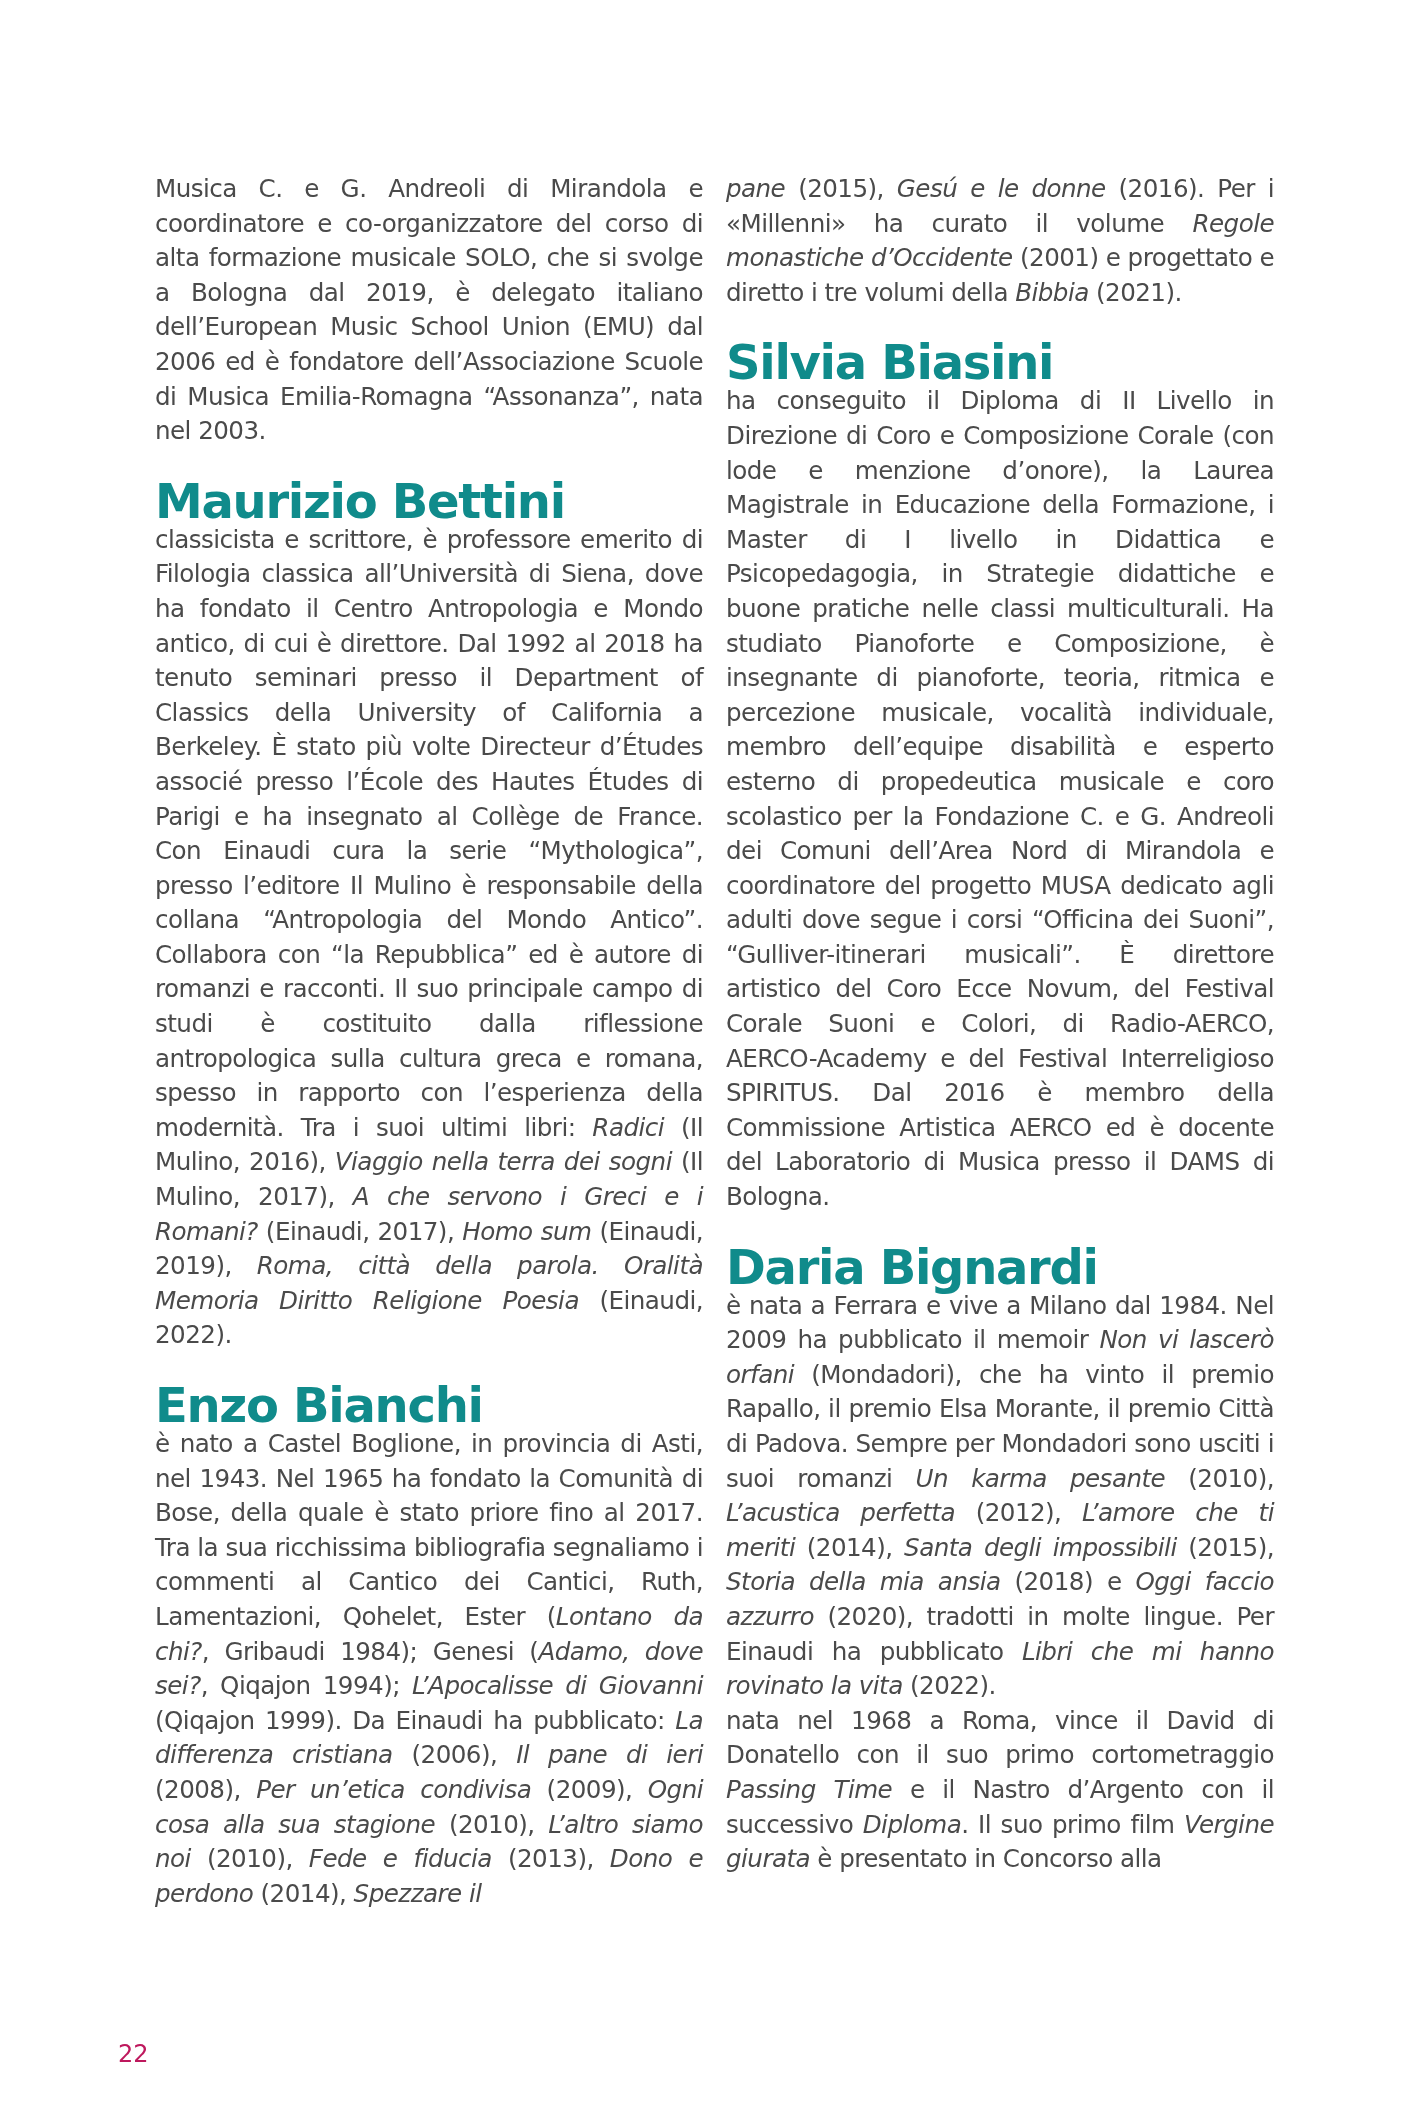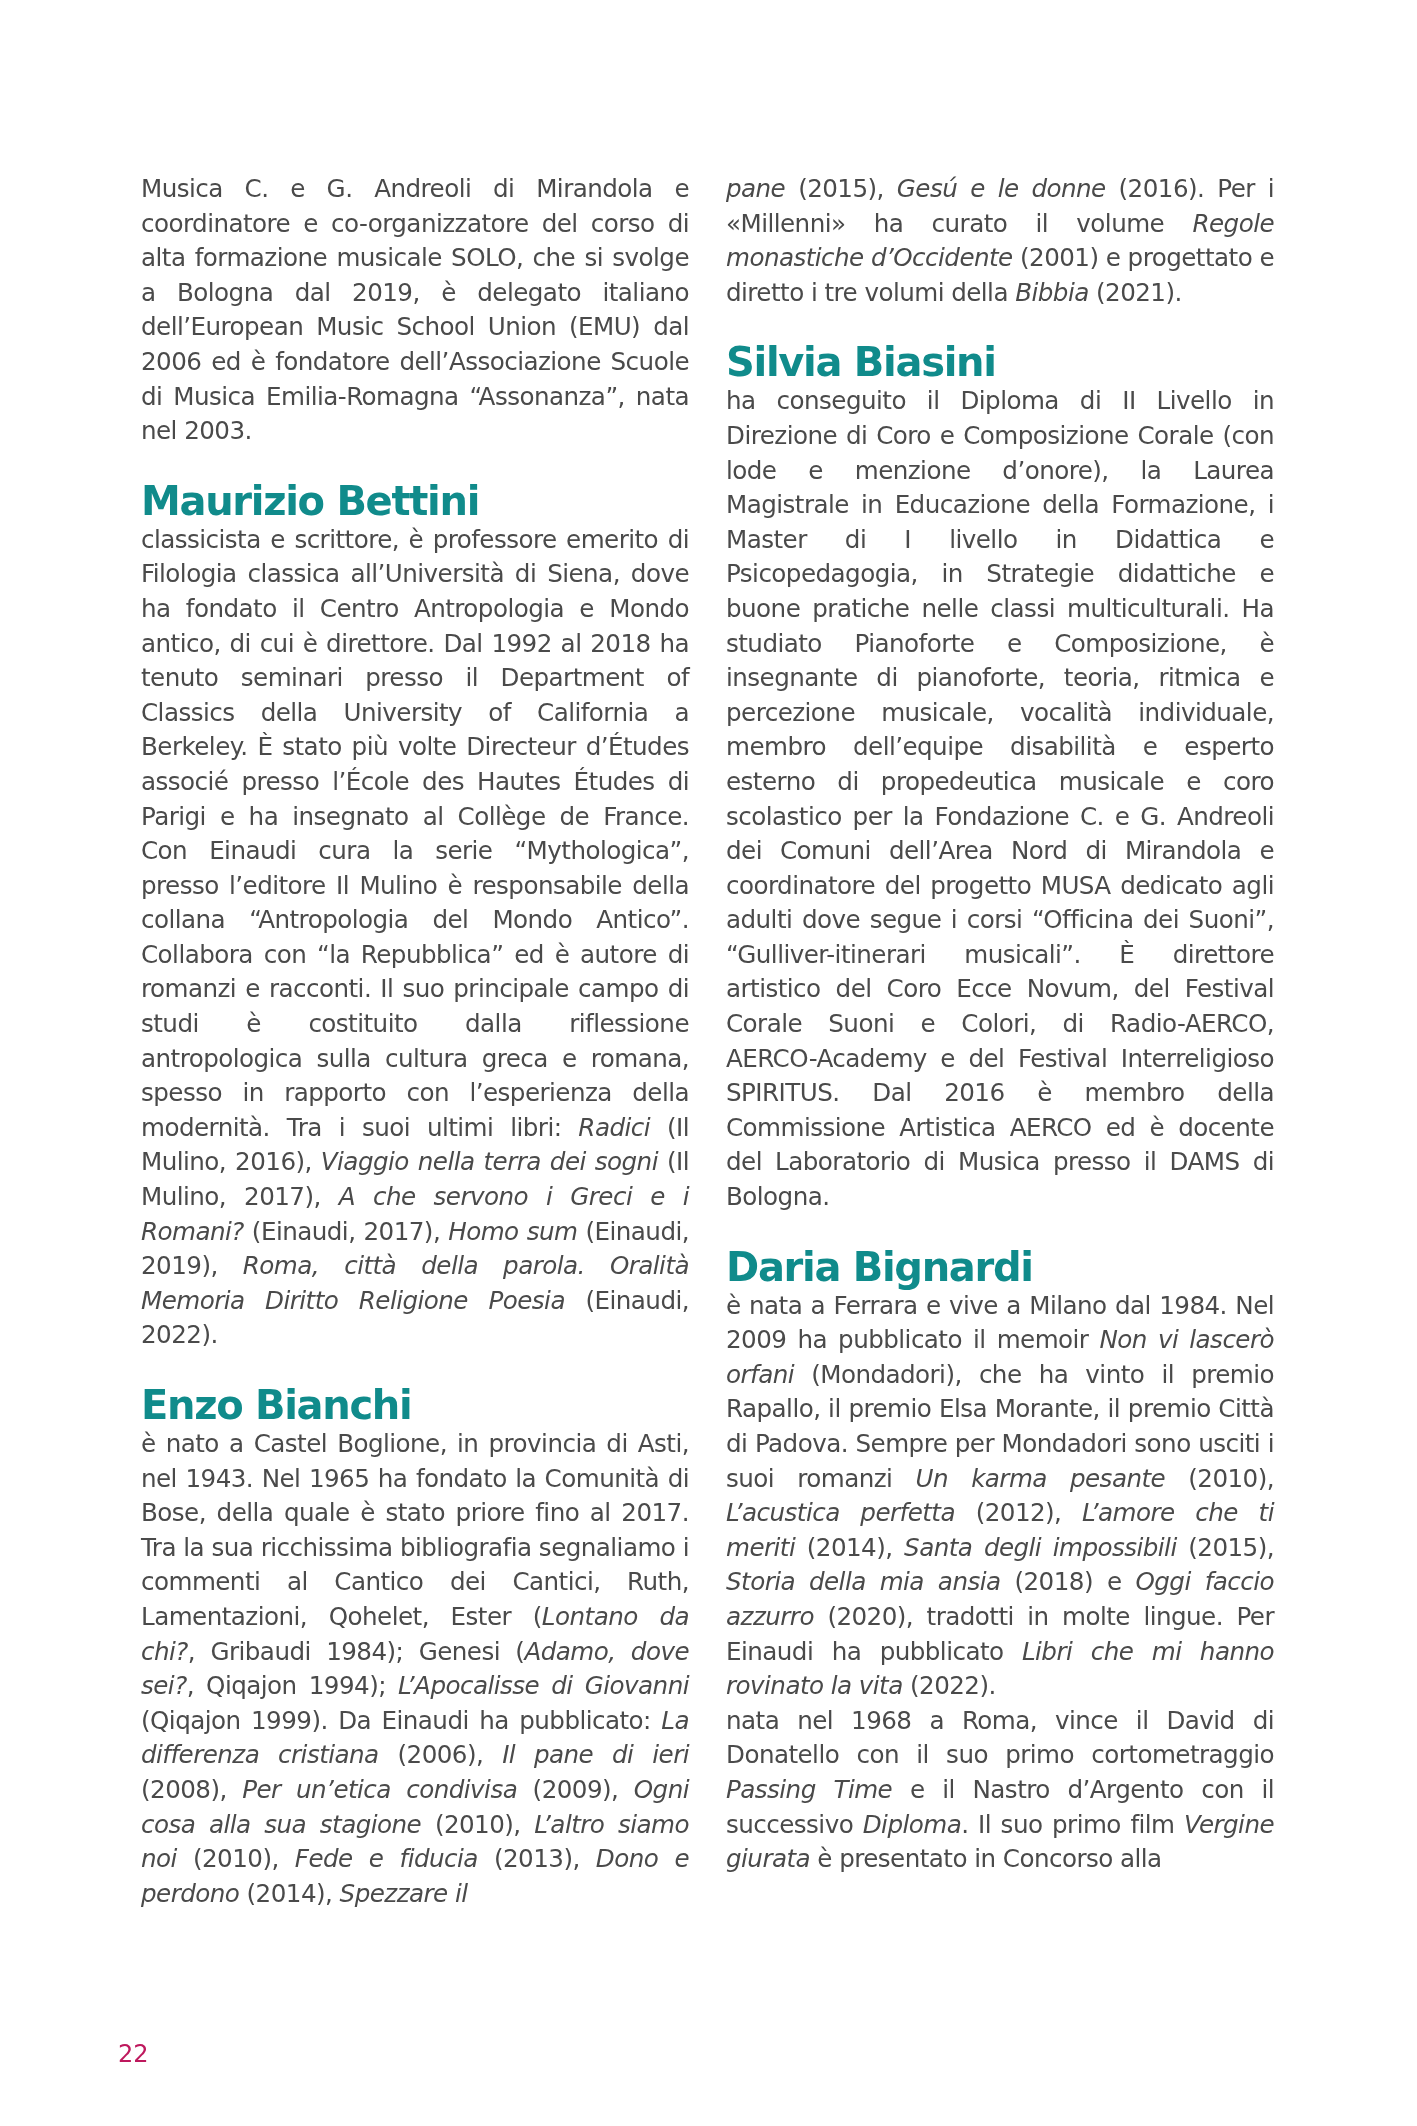--- a/index.html
+++ b/index.html
@@ -6,37 +6,37 @@
     body {
       width: 1417px; height: 2126px; position: relative; overflow: hidden;
       font-family: "DejaVu Sans", "Liberation Sans", sans-serif;
       color: #4a4a4a;
     }
     .page { position: absolute; left: 0; top: 0; width: 1417px; height: 2126px; }
     .col {
       position: absolute; top: 172px;
       width: 548px;
     }
-    .col-left { left: 141px; }
+    .col-left { left: 155px; }
     .col-right { left: 726px; }
     .para {
       font-size: 24.6px;
       line-height: 34.6px;
       text-align: justify;
       hyphens: manual;
       letter-spacing: -0.55px;
       word-spacing: 0px;
       margin: 0;
     }
     .para em { font-style: italic; }
     .heading {
       color: #108b8b;
       font-family: "DejaVu Sans", "Liberation Sans", sans-serif;
       font-weight: bold;
-      font-size: 40px;
+      font-size: 48px;
       line-height: 44px;
       letter-spacing: -1.3px;
       margin: 30px 0 0 0;
     }
     .page-number {
       position: absolute; left: 118px; top: 2040px;
       font-size: 24px; color: #be185d;
     }
   </style>
 </head>

